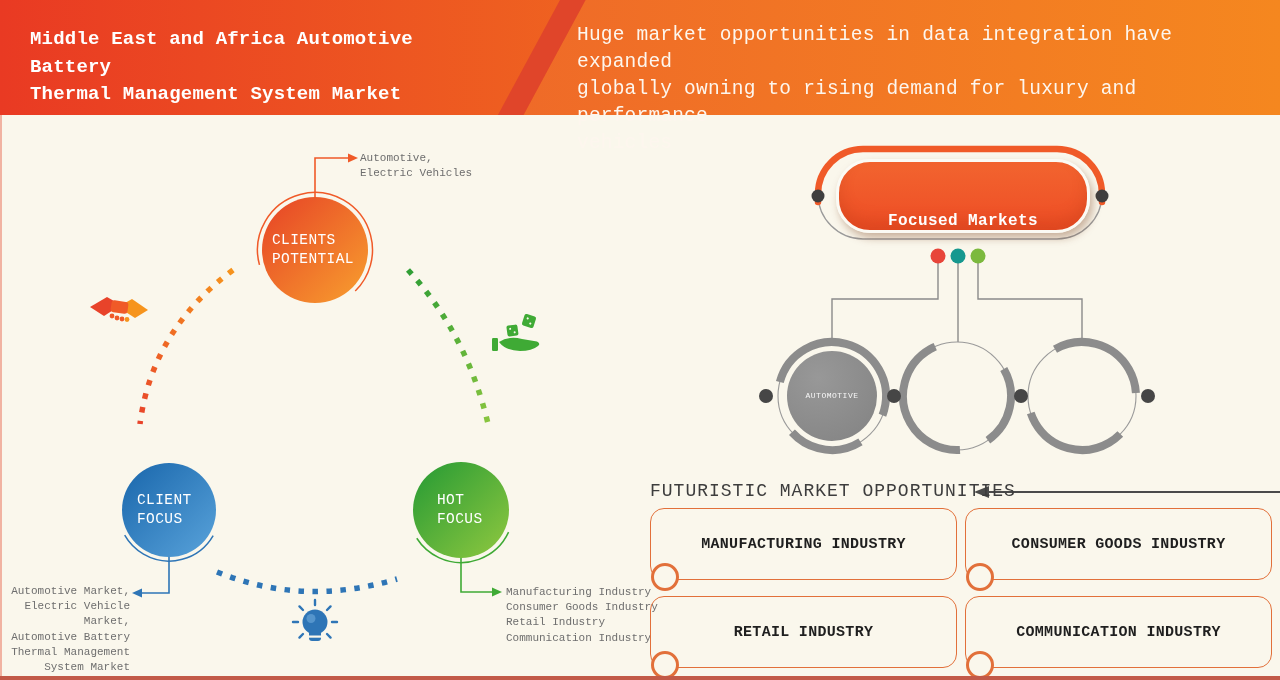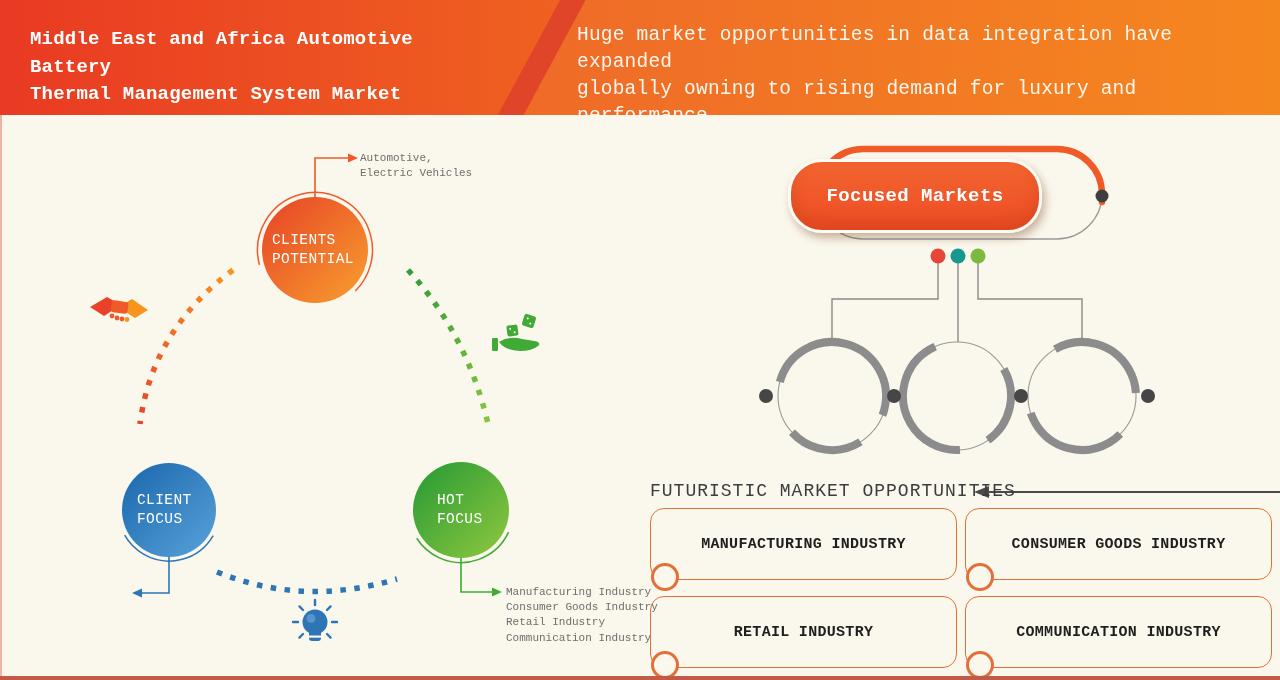--- a/index.html
+++ b/index.html
@@ -39,26 +39,26 @@
   .node-hb{left:413px;top:462px;width:96px;height:96px;
         background:linear-gradient(135deg,#2f9e35 10%,#8bc63f 95%);}
 
   
   .note{position:absolute;color:#6e6e6e;font-size:11px;line-height:1.38;white-space:pre-line;}
   .note-cp{left:360px;top:151px;text-align:left;}
   .note-cf{left:8px;top:584px;width:122px;text-align:right;}
   .note-hb{left:506px;top:585px;text-align:left;}
 
   
-  .pill{position:absolute;left:788px;top:159px;width:248px;height:68px;border-radius:34px;
+  .pill{position:absolute;left:836px;top:159px;width:248px;height:68px;border-radius:34px;
         background:linear-gradient(180deg,#f2642f,#ee4d25);
         border:3px solid #fbfaf4;
         box-shadow:3px 5px 8px rgba(110,45,10,.35), inset 0 -10px 14px rgba(186,55,20,.30);
-        display:flex;align-items:center;justify-content:center;
-        color:#fff;font-size:19px;font-weight:bold;letter-spacing:.4px;}
+        display:flex;align-items:flex-end;justify-content:center;
+        color:#fff;font-size:16px;font-weight:bold;letter-spacing:.4px;}
 
   .market{position:absolute;width:90px;height:90px;border-radius:50%;
         background:radial-gradient(circle at 35% 30%,#989898,#828282);
         display:flex;align-items:center;justify-content:center;text-align:center;
         color:rgba(255,255,255,.93);font-size:8px;letter-spacing:.5px;line-height:1.5;}
   .market span{max-width:64px;}
   .market-1{left:787px;top:351px;}
   .market-2{left:912px;top:351px;}
   .market-3{left:1037px;top:351px;}
   .market-3 span{max-width:72px;}
@@ -205,29 +205,37 @@
   </div>
   <div class="node node-cf">
     <span style="max-width:64px;">CLIENT FOCUS</span>
   </div>
   <div class="node node-hb">
     <span style="max-width:48px;">HOT FOCUS</span>
   </div>
 
   <div class="note note-cp">Automotive,
 Electric Vehicles</div>
+  <div class="note note-cf">Automotive Market,
+Electric Vehicle Market,
+Automotive Battery
+Thermal Management
+System Market</div>
   <div class="note note-hb">Manufacturing Industry
 Consumer Goods Industry
 Retail Industry
 Communication Industry</div>
 
   <div class="pill">
     <span>Focused Markets</span>
   </div>
 
+  <div class="market market-1">
+    <span>AUTOMOTIVE</span>
+  </div>
 
   <div class="fmo-heading">FUTURISTIC MARKET OPPORTUNITIES</div>
 
   <div class="opp-box opp-1">
     <span>MANUFACTURING INDUSTRY</span>
     <span class="box-node"></span>
   </div>
   <div class="opp-box opp-2">
     <span>CONSUMER GOODS INDUSTRY</span>
     <span class="box-node"></span>

